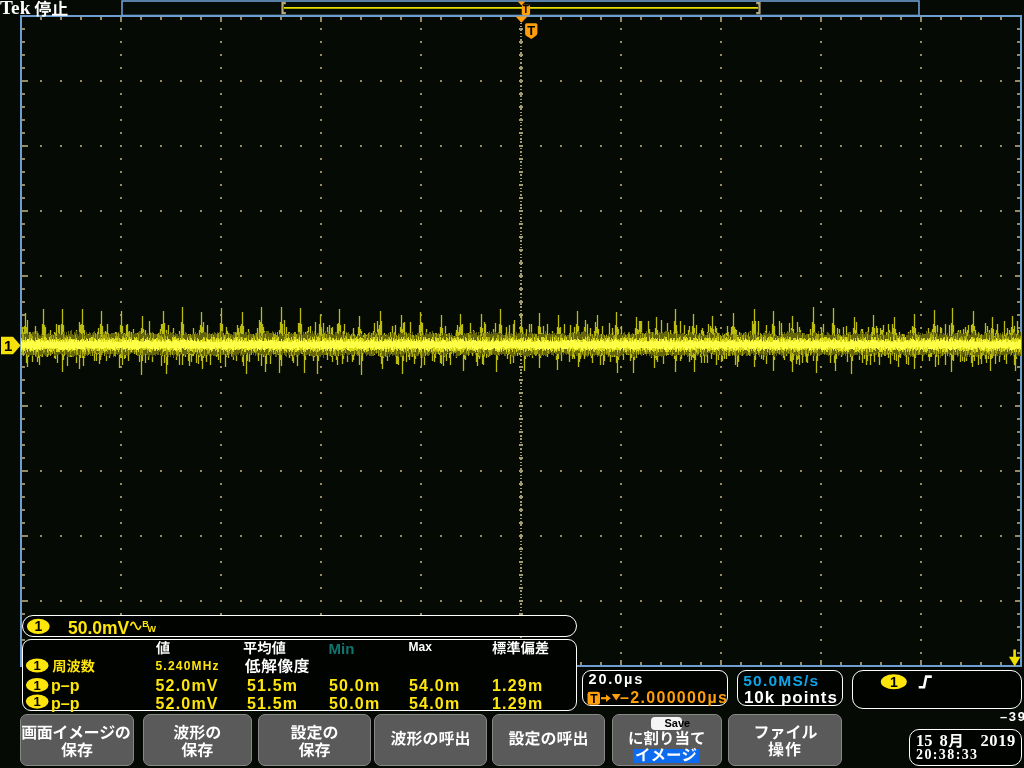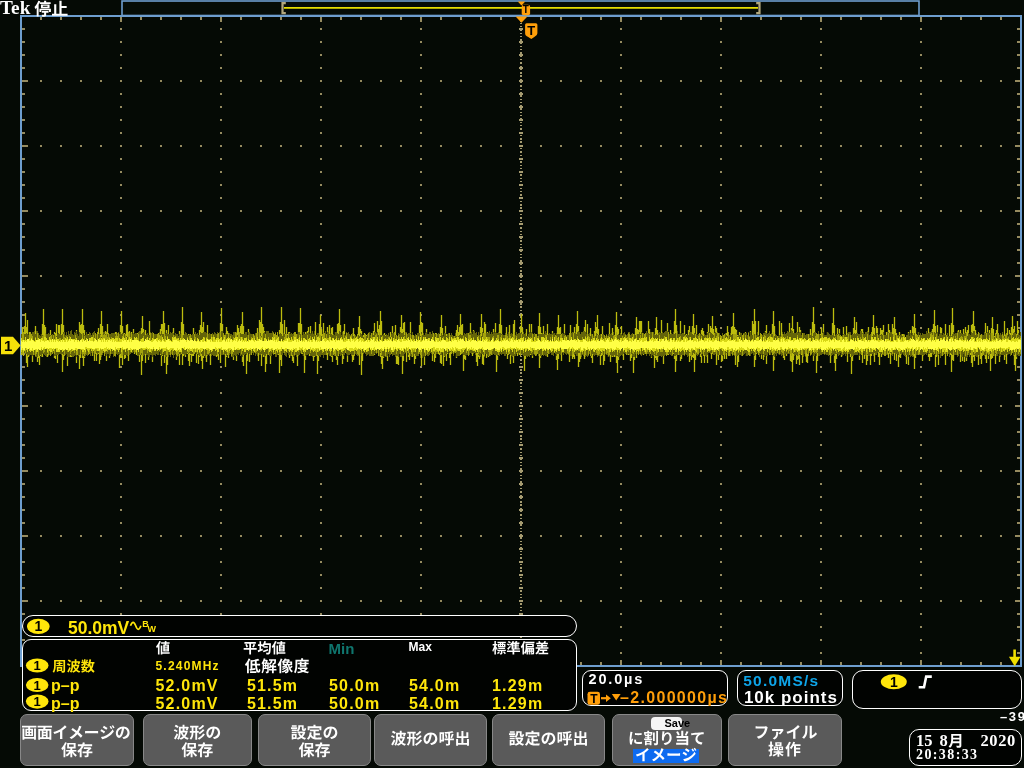--- a/index.html
+++ b/index.html
@@ -263,13 +263,13 @@
 <div class="txt" style="left:588.6px;top:671.4px;font-size:14.5px;color:#fff;letter-spacing:1.8px;">20.0µs</div>
 <div class="abs" style="left:582.3px;top:669.6px;width:148px;height:36.7px;overflow:hidden;">
   <div class="txt" style="left:37.8px;top:19.7px;font-size:16px;color:#ff9f0a;letter-spacing:1.3px;">–2.000000µs</div>
 </div>
 <div class="txt" style="left:743.3px;top:672px;font-size:15.5px;color:#0ea5e9;letter-spacing:1.2px;">50.0MS/s</div>
 <div class="txt" style="left:743.9px;top:687.7px;font-size:17px;color:#fff;letter-spacing:1px;">10k points</div>
 <div class="txt" style="left:1000px;top:672.1px;font-size:13px;color:#fff;letter-spacing:1.6px;margin-top:37px;">–398mV</div>
 
 <div class="txt" style="left:916px;top:730.7px;font-family:'Liberation Serif',serif;font-size:16.5px;color:#fff;">15</div>
 <div class="txt" style="left:939.5px;top:730.7px;font-family:'Liberation Serif',serif;font-size:16.5px;color:#fff;">8</div>
-<div class="txt" style="left:980.5px;top:730.7px;font-family:'Liberation Serif',serif;font-size:16.5px;color:#fff;letter-spacing:0.6px;">2020</div>
+<div class="txt" style="left:980.5px;top:730.7px;font-family:'Liberation Serif',serif;font-size:16.5px;color:#fff;letter-spacing:0.6px;">2019</div>
 <div class="txt" style="left:916px;top:746.8px;font-family:'Liberation Serif',serif;font-size:14px;color:#fff;letter-spacing:1.4px;">20:38:33</div>
 </body></html>

